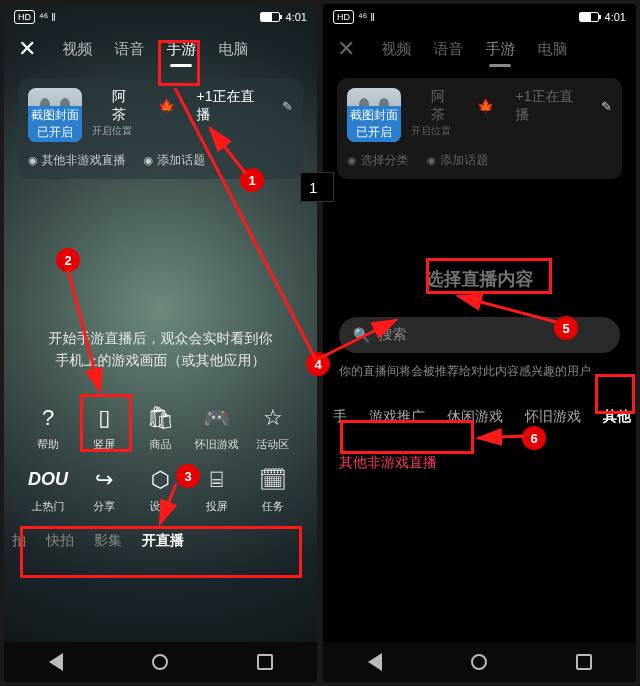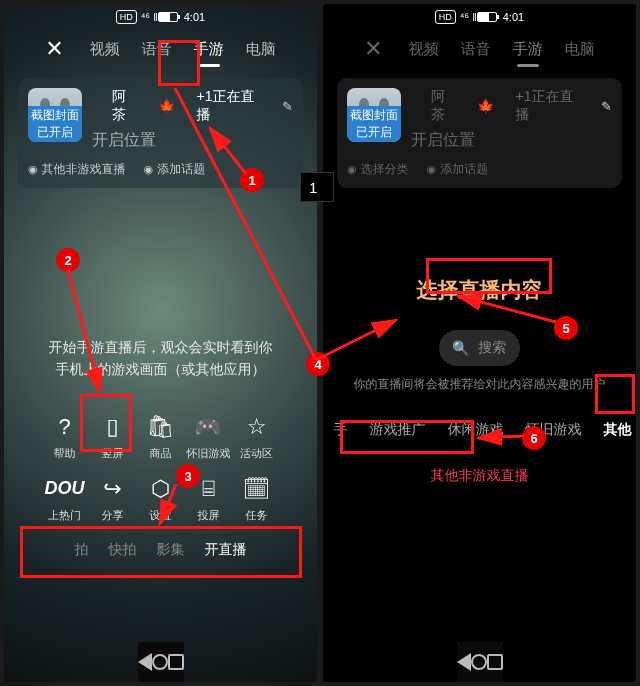--- a/index.html
+++ b/index.html
@@ -15,21 +15,20 @@
   .container { display: flex; gap: 6px; padding: 4px; height: 100%; }
   .phone {
     width: 314px;
     height: 678px;
     background: #000;
     border-radius: 4px;
     position: relative;
     overflow: hidden;
     display: flex;
     flex-direction: column;
-    align-items: center;
   }
   .phone.left {
     background: radial-gradient(circle at 50% 45%, #6b8a7a 0%, #3a4a4a 40%, #1a2428 70%, #0c1214 100%);
   }
   .statusbar {
     height: 26px;
     display: flex;
     align-items: center;
     justify-content: space-between;
     padding: 0 10px;
@@ -82,21 +81,21 @@
   .totoro::after { right:6px; }
   .thumb-label {
     position:absolute; bottom:0; left:0; right:0;
     background:#2a7fcf; color:#fff; font-size:12px; text-align:center;
     padding:1px 0;
   }
   .card-txt { flex:1; }
   .stream-title { font-size:14px; color:#fff; display:flex; align-items:center; gap:21px;padding-left:20px; }
   .leaf { color:#f5a623; }
   .edit-ic { color:#ccc; font-size:13px; }
-  .subline { font-size:16px; color:#aaa; margin-top:6px; }
+  .subline { font-size:10px; color:#aaa; }
   .card-bottom { display:flex; gap:18px; margin-top:10px; font-size:12px; color:#ccc; align-items:center;}
   .radio-dot::before { content:"◉"; margin-right:4px; font-size:11px; }
 
   .instructions {
     text-align:center; color:#e8e8e8; font-size:14px;
     margin-top:148px; line-height:1.6; padding:0 26px;
   }
 
   .icon-grid {
     display:flex; justify-content:space-around; padding:0 16px; margin-top:32px;
@@ -110,41 +109,41 @@
     margin:12px 18px 0; height:46px;
     background: linear-gradient(90deg,#ff3a5c,#ff2d7a);
     border-radius:24px; display:flex; align-items:center; justify-content:center;
     color:#fff; font-size:17px; font-weight:500;
   }
 
   .bottom-tabs {
     display:flex; gap:20px; padding:18px 8px 0; font-size:14px; color:#888;
   }
   .bottom-tabs .bt { }
-  .bottom-tabs .bt.active { color:#fff; font-weight:400; }
+  .bottom-tabs .bt.active { color:#fff; font-weight:700; }
 
   .navbar {
     height:40px; margin-top:auto;
     display:flex; justify-content:space-around; align-items:center;
     background:#0a0a0a;
   }
   .nav-shape { width:16px; height:16px; border:2px solid #bbb; }
   .nav-tri { width:0;height:0;border-top:9px solid transparent;border-bottom:9px solid transparent;border-right:14px solid #bbb; background:none; border-left:none;}
   .nav-circ { border-radius:50%; }
   .nav-sq { border-radius:2px; }
 
   
   .right .tabs .tab { color:#666; }
   .right .tabs .tab.active { color:#888; }
   .right .tabs .tab.active::after { background:#888; }
   .right .close-x { color:#666; }
   .right .stream-title, .right .subline, .right .card-bottom { color:#666; }
 
   .modal-title {
-    text-align:center; color:#fdba74; font-size:21px; font-weight:600;
+    text-align:center; color:#737373; font-size:18px; font-weight:600;
     margin-top:88px;
   }
   .search-bar {
     margin:26px 16px 0; height:36px; background:#2a2a2a; border-radius:18px;
     display:flex; align-items:center; padding:0 14px; gap:8px; color:#888; font-size:14px;
   }
   .search-hint { color:#888; font-size:12px; margin:10px 16px 0; }
   .cat-tabs {
     display:flex; gap:14px; margin:28px 0 0 6px; font-size:14px; color:#aaa;
     overflow:hidden;

